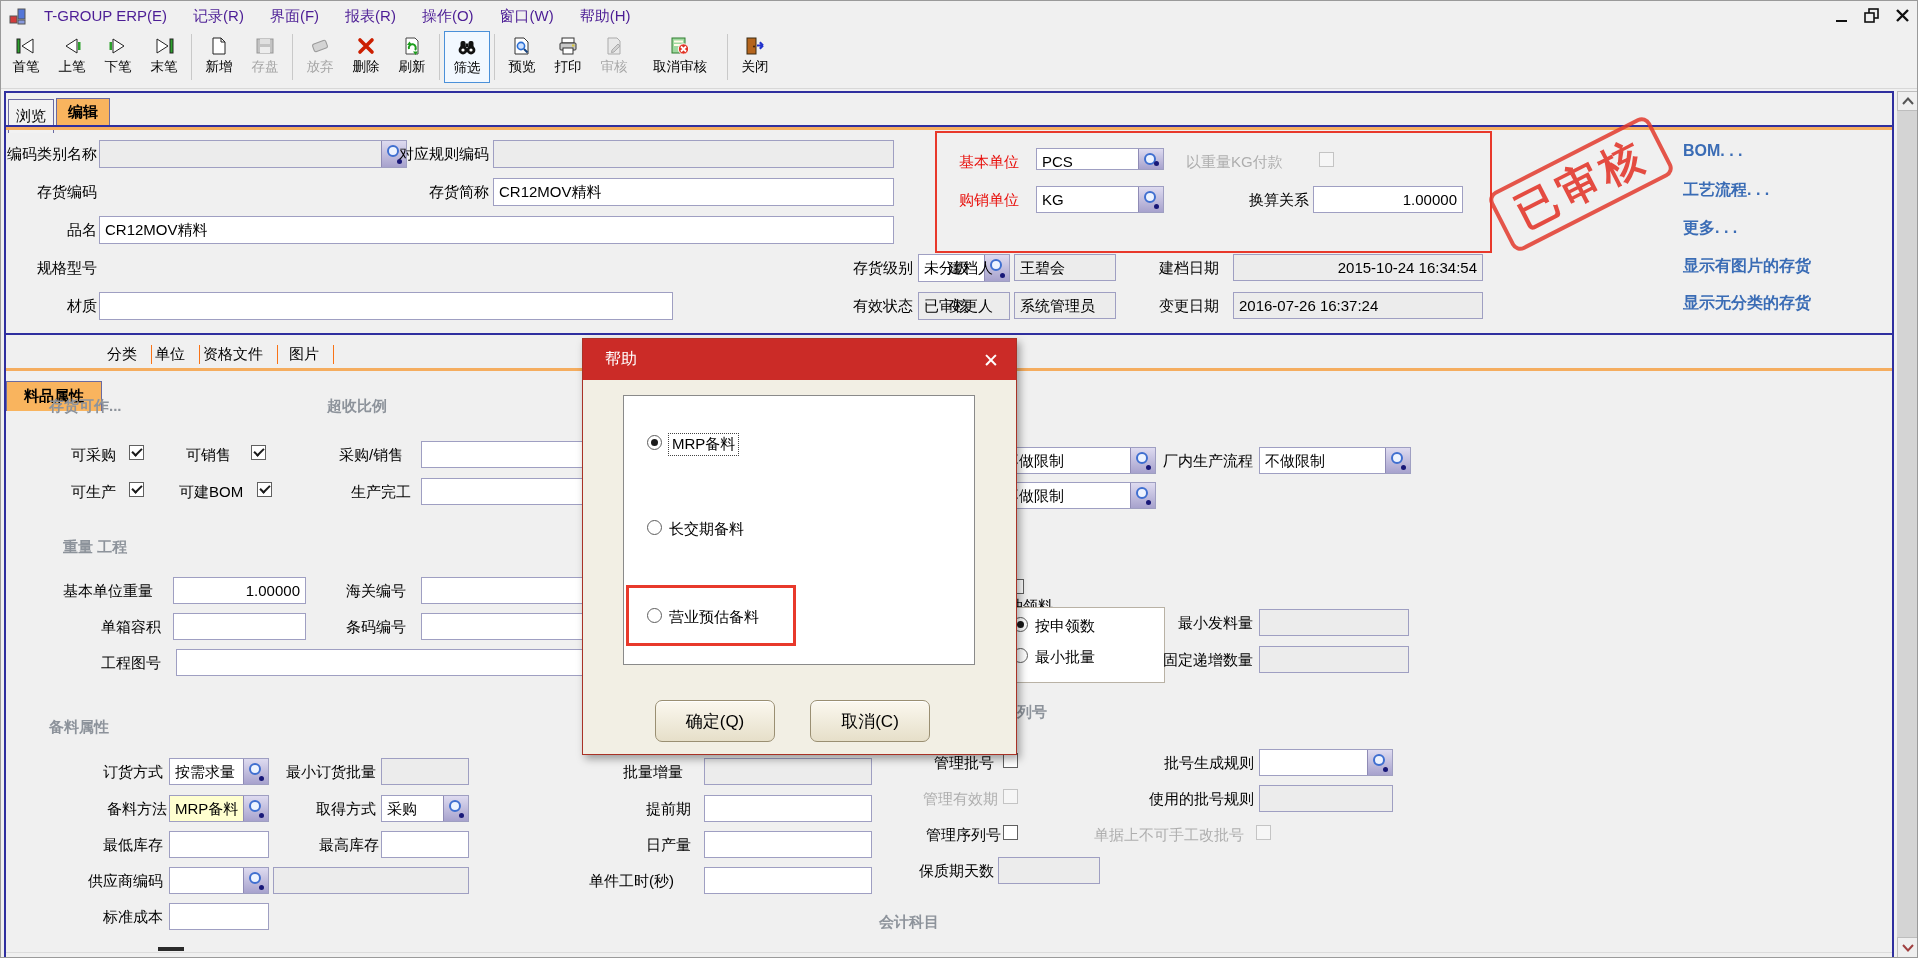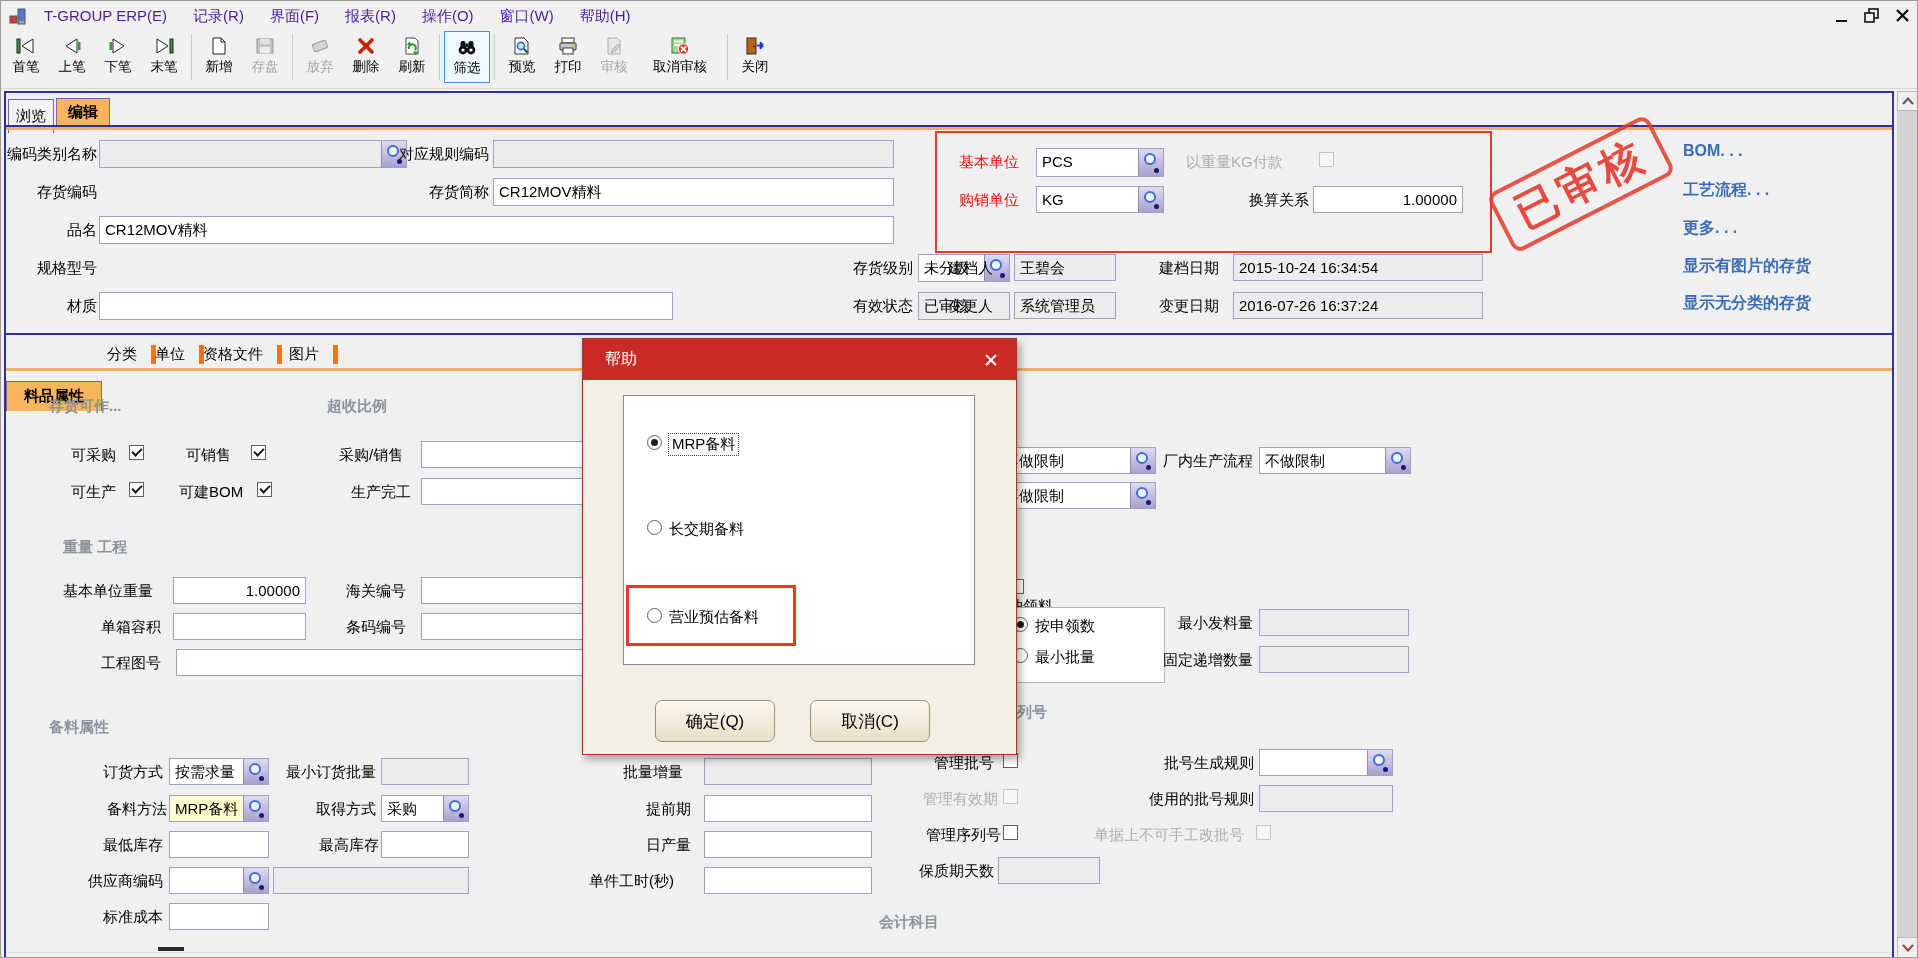--- a/index.html
+++ b/index.html
@@ -29,21 +29,21 @@
   .lk::before{content:"";position:absolute;left:5px;top:4px;width:8px;height:8px;border:2px solid #3f6fd0;border-radius:50%;background:#eef4ff;}
   .lk::after{content:"";position:absolute;right:4px;bottom:3px;width:5px;height:5px;border-radius:50%;background:#181878;}
   .cb{position:absolute;width:15px;height:15px;background:#fff;border:1px solid #606060;box-sizing:border-box;cursor:pointer;}
   .cb.on::after{content:"";position:absolute;left:2px;top:2px;width:8px;height:4px;border-left:2px solid #1a1a1a;border-bottom:2px solid #1a1a1a;transform:rotate(-45deg);}
   .cb.disd{border-color:#c4c4c4;background:#f6f6f6;cursor:default;}
   .rd{position:absolute;width:15px;height:15px;border:1px solid #5d5d5d;border-radius:50%;background:#fff;box-sizing:border-box;cursor:pointer;}
   .rd.on::after{content:"";position:absolute;left:3px;top:3px;width:7px;height:7px;border-radius:50%;background:#1b1b1b;}
   
   .tab{position:absolute;box-sizing:border-box;border:1px solid #6a6aa0;border-bottom:none;background:#f2f2f2;font-size:15px;display:flex;align-items:center;justify-content:center;cursor:pointer;}
   .tab.on{background:#f9b45e;font-weight:bold;}
-  .subtab-sep{border-right:5px solid #f97316;}
+  .subtab-sep{border-right:1px solid #f97316;}
   .navy{background:#2f2f9f;}
   .orange{background:#f5ad5f;}
   
   .link{position:absolute;font-size:16px;font-weight:bold;color:#3a6cb5;cursor:pointer;white-space:nowrap;}
   
   .stamp{position:absolute;left:1490px;top:150px;width:172px;height:58px;border:4px solid rgba(226,57,45,.85);border-radius:10px;color:rgba(226,57,45,.9);font-size:42px;font-weight:bold;letter-spacing:5px;display:flex;align-items:center;justify-content:center;transform:rotate(-27deg);z-index:31;background:transparent;}
   .ann{position:absolute;border:2px solid #e8392b;z-index:30;pointer-events:none;}
   
   .dialog{position:absolute;left:581px;top:337px;width:433px;height:415px;background:#f2efe4;border:1px solid #a93226;box-shadow:3px 4px 8px rgba(0,0,0,.35);z-index:50;}
   .dlg-title{position:absolute;left:0;top:0;right:0;height:41px;background:#cb2b27;color:#fff;font-size:16px;display:flex;align-items:center;padding-left:22px;}
@@ -271,35 +271,35 @@
   <span class="lbl" style="left:36px;top:258px;">规格型号</span>
   <span class="lbl" style="left:852px;top:258px;">存货级别</span>
   <div class="inp has-lk" style="left:917px;top:253px;width:92px;height:28px;"><span class="v">未分级</span><span class="lk"></span></div>
 
   <span class="lbl" style="left:66px;top:296px;">材质</span>
   <div class="inp" style="left:98px;top:291px;width:574px;height:28px;"></div>
   <span class="lbl" style="left:852px;top:296px;">有效状态</span>
   <div class="inp ro" style="left:917px;top:291px;width:92px;height:28px;">已审核</div>
 
   <span class="lbl red" style="left:958px;top:152px;">基本单位</span>
-  <div class="inp has-lk" style="left:1035px;top:147px;width:128px;height:29px;"><span class="v">PCS</span><span class="lk"></span></div>
+  <div class="inp has-lk" style="left:1035px;top:147px;width:128px;height:22px;"><span class="v">PCS</span><span class="lk"></span></div>
   <span class="lbl dim" style="left:1185px;top:152px;">以重量KG付款</span>
   <span class="cb disd" style="left:1318px;top:151px;"></span>
 
   <span class="lbl red" style="left:958px;top:190px;">购销单位</span>
   <div class="inp has-lk" style="left:1035px;top:185px;width:128px;height:27px;"><span class="v">KG</span><span class="lk"></span></div>
   <span class="lbl" style="left:1248px;top:190px;">换算关系</span>
   <div class="inp num" style="left:1312px;top:185px;width:150px;height:27px;">1.00000</div>
 
   <div class="ann" style="left:934px;top:130px;width:553px;height:118px;"></div>
 
   <span class="lbl" style="left:947px;top:258px;">建档人</span>
   <div class="inp ro" style="left:1013px;top:253px;width:102px;height:27px;">王碧会</div>
   <span class="lbl" style="left:1158px;top:258px;">建档日期</span>
-  <div class="inp ro" style="left:1232px;top:253px;width:250px;height:27px;">2015-10-24 16:34:54</div>
+  <div class="inp ro" style="left:1232px;top:253px;width:250px;height:27px;text-align:right;">2015-10-24 16:34:54</div>
 
   <span class="lbl" style="left:947px;top:296px;">变更人</span>
   <div class="inp ro" style="left:1013px;top:291px;width:102px;height:27px;">系统管理员</div>
   <span class="lbl" style="left:1158px;top:296px;">变更日期</span>
   <div class="inp ro" style="left:1232px;top:291px;width:250px;height:27px;">2016-07-26 16:37:24</div>
 
   <div class="stamp">已审核</div>
   <span class="link" style="left:1682px;top:141px;">BOM. . .</span>
   <span class="link" style="left:1682px;top:179px;">工艺流程. . .</span>
   <span class="link" style="left:1682px;top:217px;">更多. . .</span>

